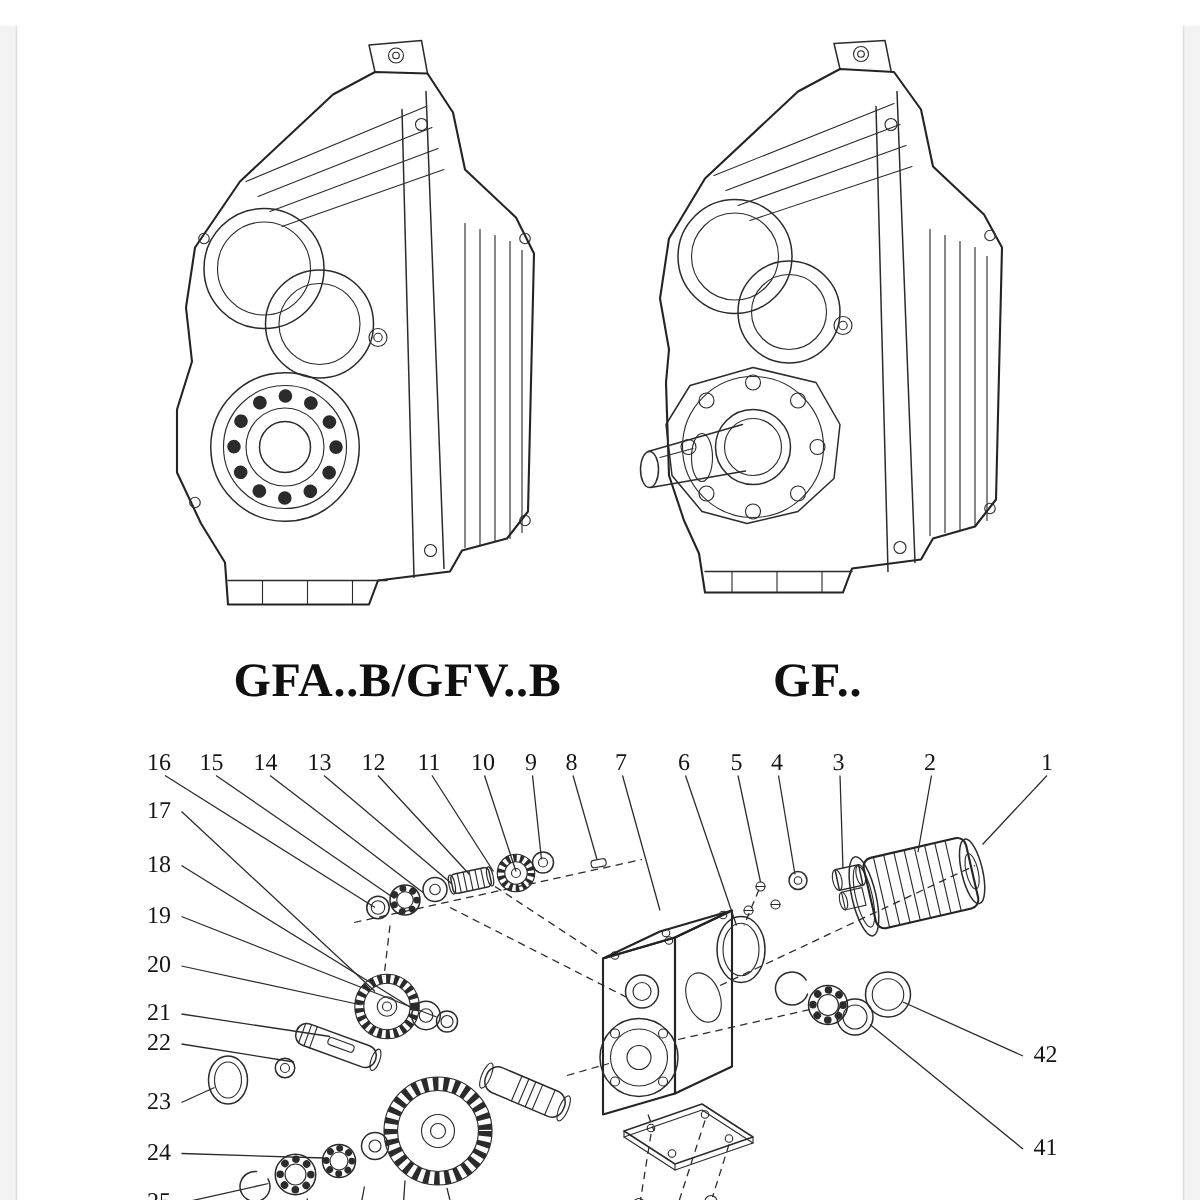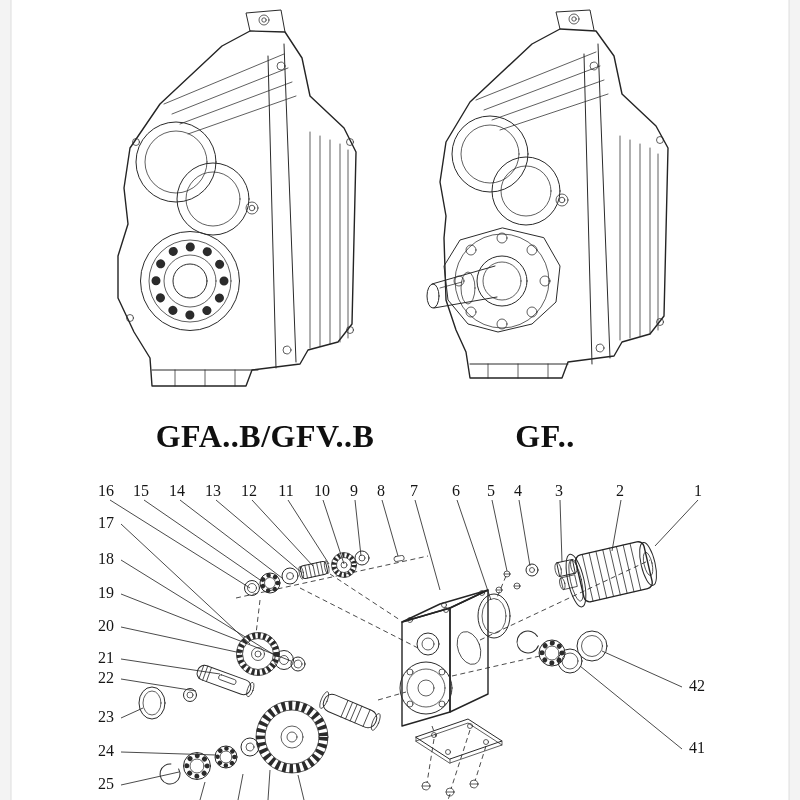--- a/index.html
+++ b/index.html
@@ -1,16 +1,16 @@
 <!DOCTYPE html>
 <html><head>
 <meta charset="utf-8">
 <style>
   html,body{margin:0;padding:0;background:#ffffff;width:800px;height:800px;overflow:hidden;}
-  .sheet{position:relative;width:800px;height:572px;background:#ffffff;font-family:"Liberation Serif",serif;}
+  .sheet{position:relative;width:800px;height:572px;background:#ffffff;font-family:"Liberation Serif",serif;margin-top:17px;}
   svg{display:block;}
   .ln{fill:none;stroke:#2b2b2b;stroke-width:1;stroke-linecap:round;stroke-linejoin:round;}
   .ln2{fill:none;stroke:#242424;stroke-width:1.4;stroke-linecap:round;stroke-linejoin:round;}
   .thin{stroke-width:.75;}
   .dash{fill:none;stroke:#2b2b2b;stroke-width:.85;stroke-dasharray:5 3.5;}
   .leader{stroke:#2b2b2b;stroke-width:.85;}
   .teeth{fill:none;stroke:#2b2b2b;}
   .dots{fill:none;stroke:#2b2b2b;stroke-linecap:round;}
   .callout{font:16px "Liberation Serif",serif;fill:#151515;text-anchor:middle;}
   .model{font:700 32px "Liberation Serif",serif;fill:#101010;text-anchor:middle;letter-spacing:.5px;}

